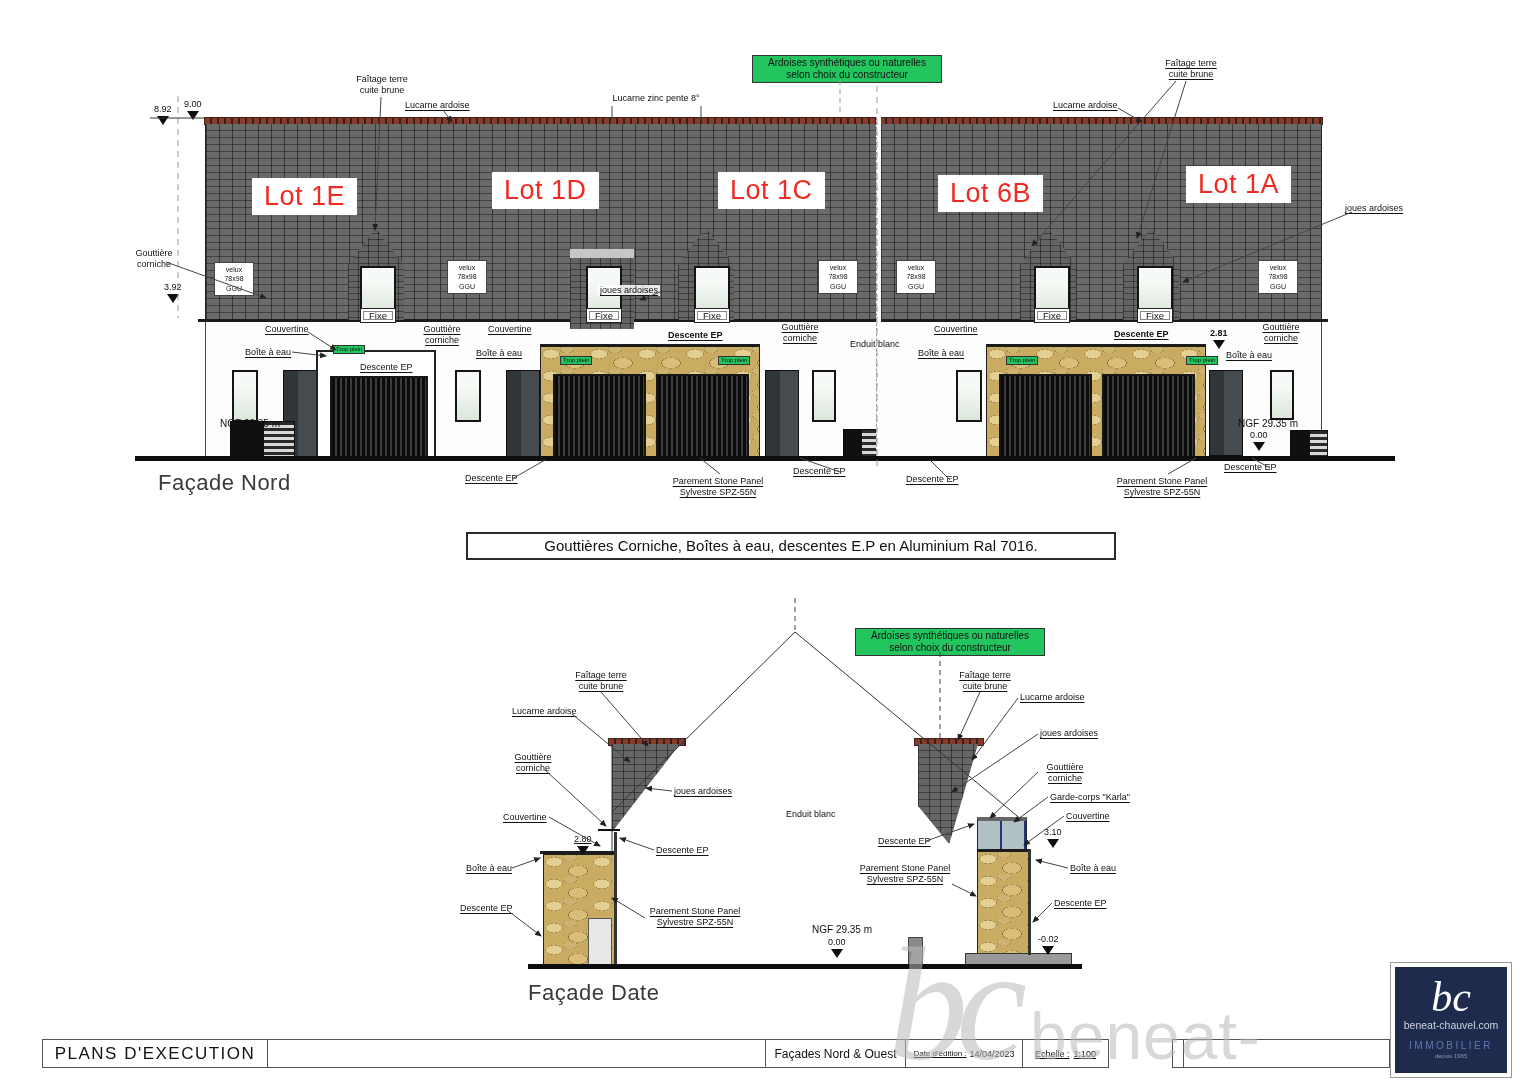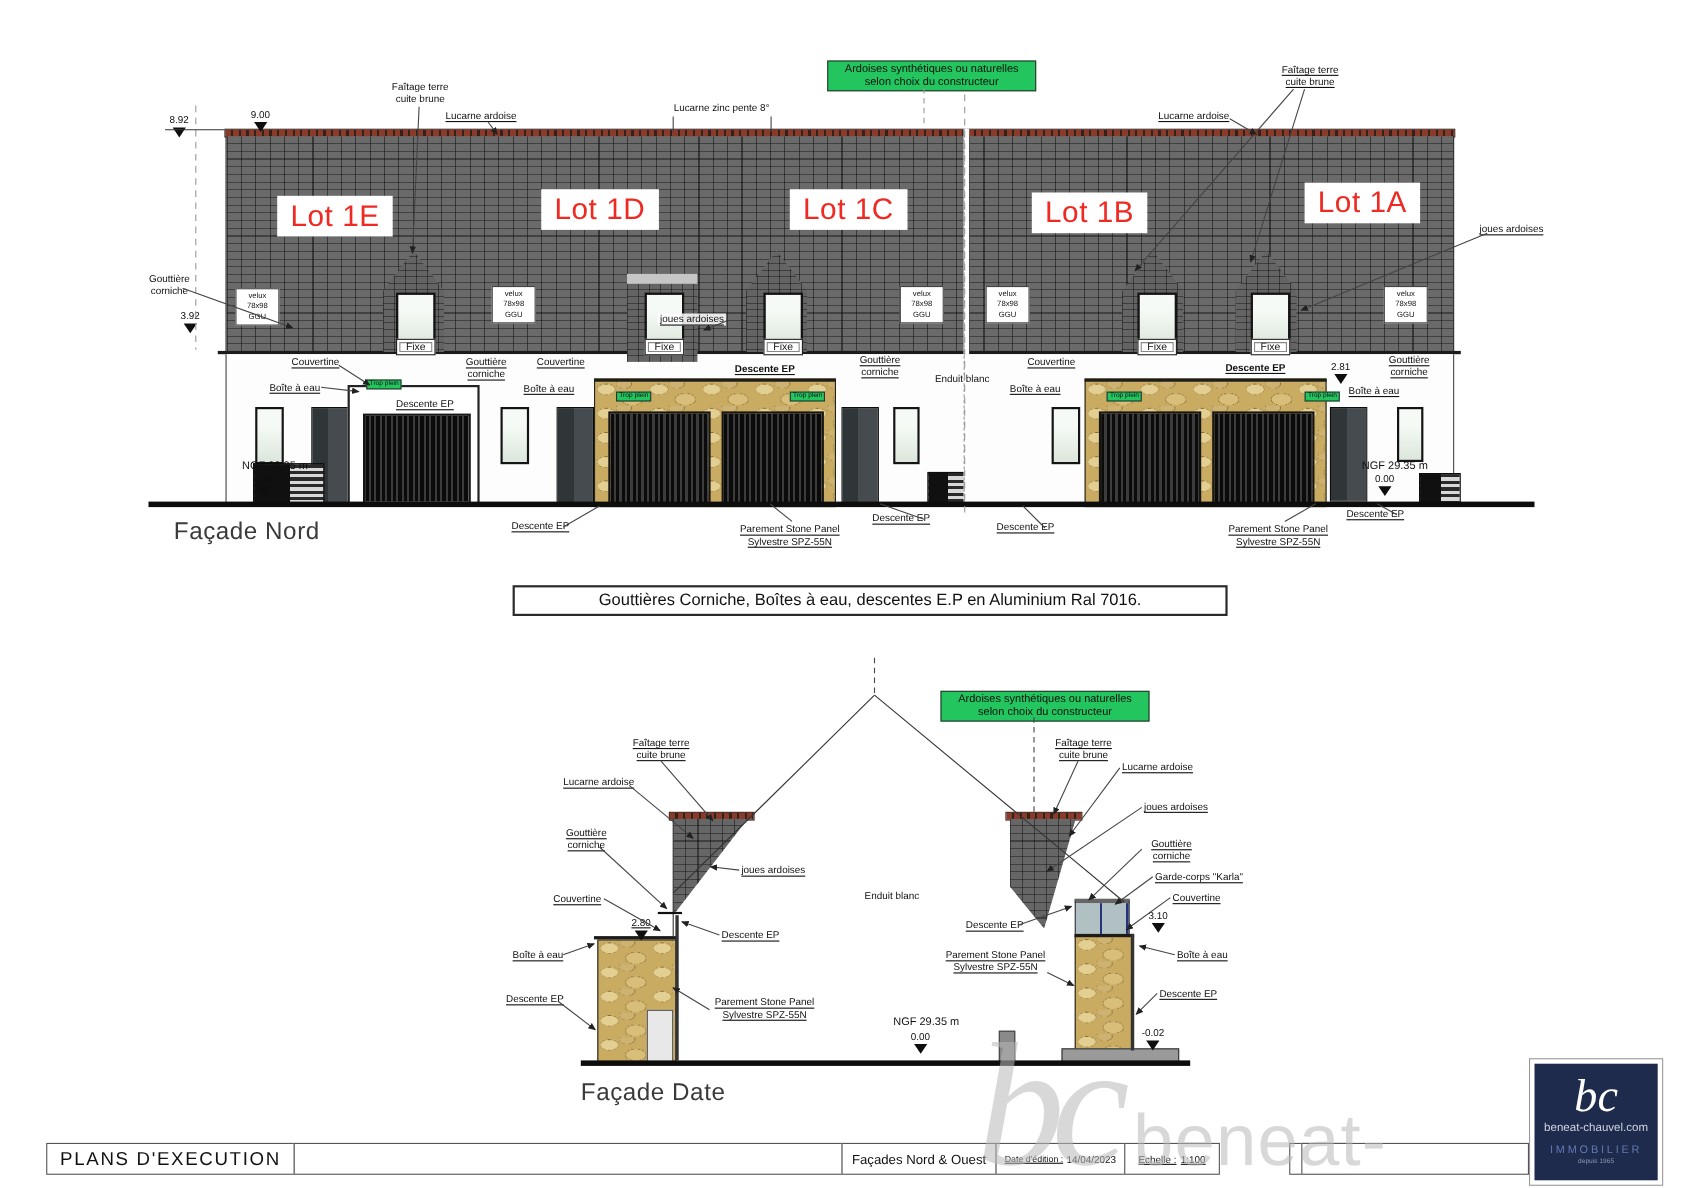--- a/index.html
+++ b/index.html
@@ -210,40 +210,40 @@
   </svg>
 
   <div class="lyr" id="north-ann">
       <div class="ann" style="left: 350px; top: 74px; width: 64px; text-align: center;">Faîtage terre
 cuite brune</div>
       <div class="ann ul" style="left: 405px; top: 100px;">Lucarne ardoise</div>
       <div class="ann" style="left: 606px; top: 93px; width: 100px; text-align: center;">Lucarne zinc pente 8°</div>
       <div class="ann bx" style="left: 752px; top: 55px; width: 178px; text-align: center; font-size: 10px;">Ardoises synthétiques ou naturelles
 selon choix du constructeur</div>
       <div class="ann mark" style="left: 154px; top: 104px;">8.92<span class="tri"></span></div>
-      <div class="ann mark" style="left: 184px; top: 99px; margin-left: 44px;">9.00<span class="tri"></span></div>
+      <div class="ann mark" style="left: 184px; top: 99px;">9.00<span class="tri"></span></div>
       <div class="ann" style="left: 128px; top: 248px; width: 52px; text-align: center;">Gouttière
 corniche</div>
       <div class="ann mark" style="left: 164px; top: 282px;">3.92<span class="tri"></span></div>
       <div class="ann ul halo" style="left: 598px; top: 285px;">joues ardoises</div>
       <div class="ann ul" style="left: 265px; top: 324px;">Couvertine</div>
       <div class="ann ul" style="left: 245px; top: 347px;">Boîte à eau</div>
       <div class="ann ul" style="left: 360px; top: 362px;">Descente EP</div>
       <div class="ann ul" style="left: 418px; top: 324px; width: 48px; text-align: center;">Gouttière
 corniche</div>
       <div class="ann ul" style="left: 488px; top: 324px;">Couvertine</div>
       <div class="ann ul" style="left: 476px; top: 348px;">Boîte à eau</div>
       <div class="ann ul b" style="left: 668px; top: 330px;">Descente EP</div>
       <div class="ann ul" style="left: 776px; top: 322px; width: 48px; text-align: center;">Gouttière
 corniche</div>
       <div class="ann" style="left: 850px; top: 339px;">Enduit blanc</div>
       <div class="ann ul" style="left: 934px; top: 324px;">Couvertine</div>
       <div class="ann ul" style="left: 918px; top: 348px;">Boîte à eau</div>
       <div class="ann ul b" style="left: 1114px; top: 329px;">Descente EP</div>
-      <div class="ann mark" style="left: 1210px; top: 328px;">2.81<span class="tri"></span></div>
+      <div class="ann mark" style="left: 1210px; top: 328px; font-weight: bold;">2.81<span class="tri"></span></div>
       <div class="ann ul" style="left: 1256px; top: 322px; width: 50px; text-align: center;">Gouttière
 corniche</div>
       <div class="ann ul" style="left: 1226px; top: 350px;">Boîte à eau</div>
       <div class="ann ul" style="left: 1345px; top: 203px;">joues ardoises</div>
       <div class="ann ul" style="left: 1160px; top: 58px; width: 62px; text-align: center;">Faîtage terre
 cuite brune</div>
       <div class="ann ul" style="left: 1053px; top: 100px;">Lucarne ardoise</div>
       <div class="ann" style="left: 220px; top: 418px; font-size: 10px;">NGF 29.35 m</div>
       <div class="ann mark" style="left: 232px; top: 430px;">0.00<span class="tri"></span></div>
       <div class="ann" style="left: 1238px; top: 418px; font-size: 10px;">NGF 29.35 m</div>
@@ -252,21 +252,21 @@
       <div class="ann ul" style="left: 670px; top: 476px; width: 96px; text-align: center;">Parement Stone Panel
 Sylvestre SPZ-55N</div>
       <div class="ann ul" style="left: 793px; top: 466px;">Descente EP</div>
       <div class="ann ul" style="left: 906px; top: 474px;">Descente EP</div>
       <div class="ann ul" style="left: 1114px; top: 476px; width: 96px; text-align: center;">Parement Stone Panel
 Sylvestre SPZ-55N</div>
       <div class="ann ul" style="left: 1224px; top: 462px;">Descente EP</div>
       <div class="lot" style="left: 252px; top: 178px;">Lot 1E</div>
       <div class="lot" style="left: 492px; top: 172px;">Lot 1D</div>
       <div class="lot" style="left: 718px; top: 172px;">Lot 1C</div>
-      <div class="lot" style="left: 938px; top: 175px;">Lot 1B</div>
+      <div class="lot" style="left: 938px; top: 175px;">Lot 6B</div>
       <div class="lot" style="left: 1186px; top: 166px;">Lot 1A</div>
       <div class="velux" style="left: 214px; top: 262px;">velux
 78x98
 GGU</div>
       <div class="velux" style="left: 447px; top: 260px;">velux
 78x98
 GGU</div>
       <div class="velux" style="left: 818px; top: 260px;">velux
 78x98
 GGU</div>

